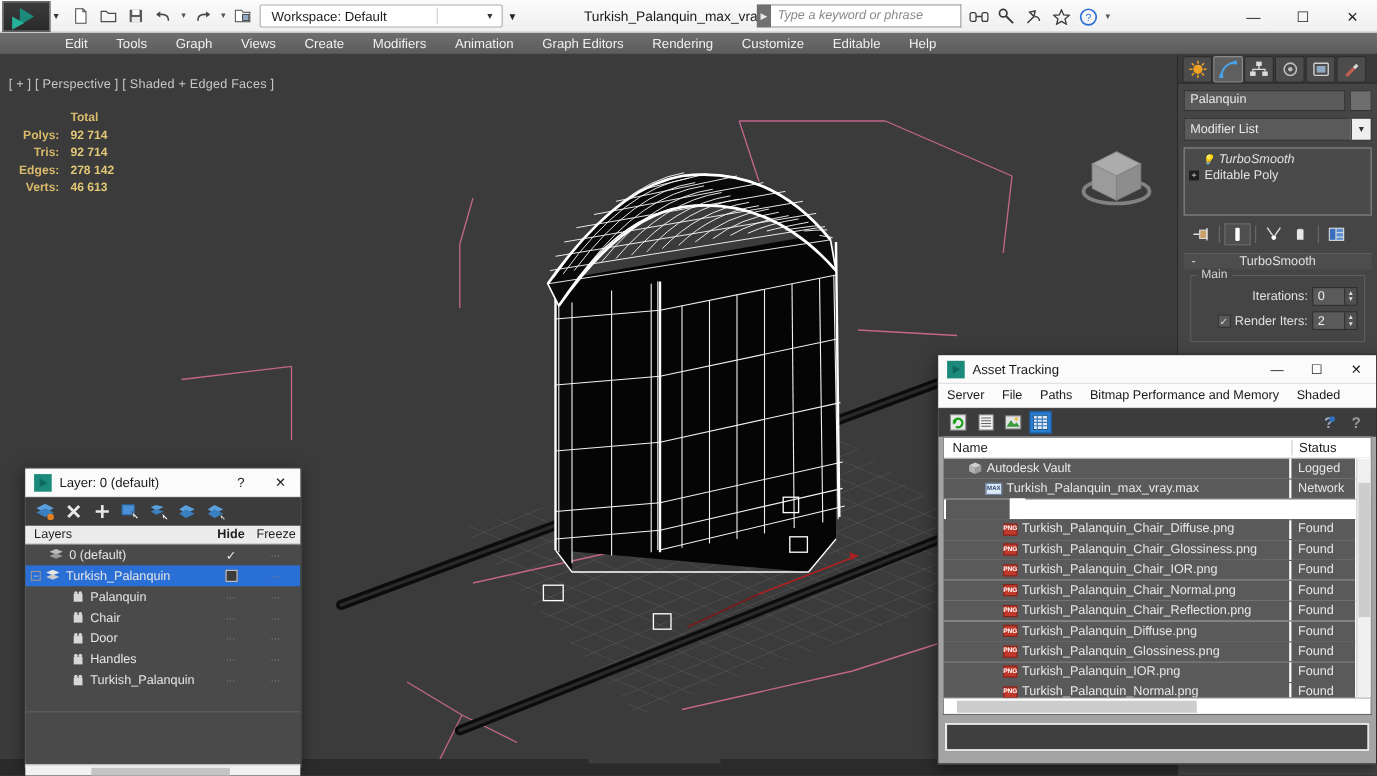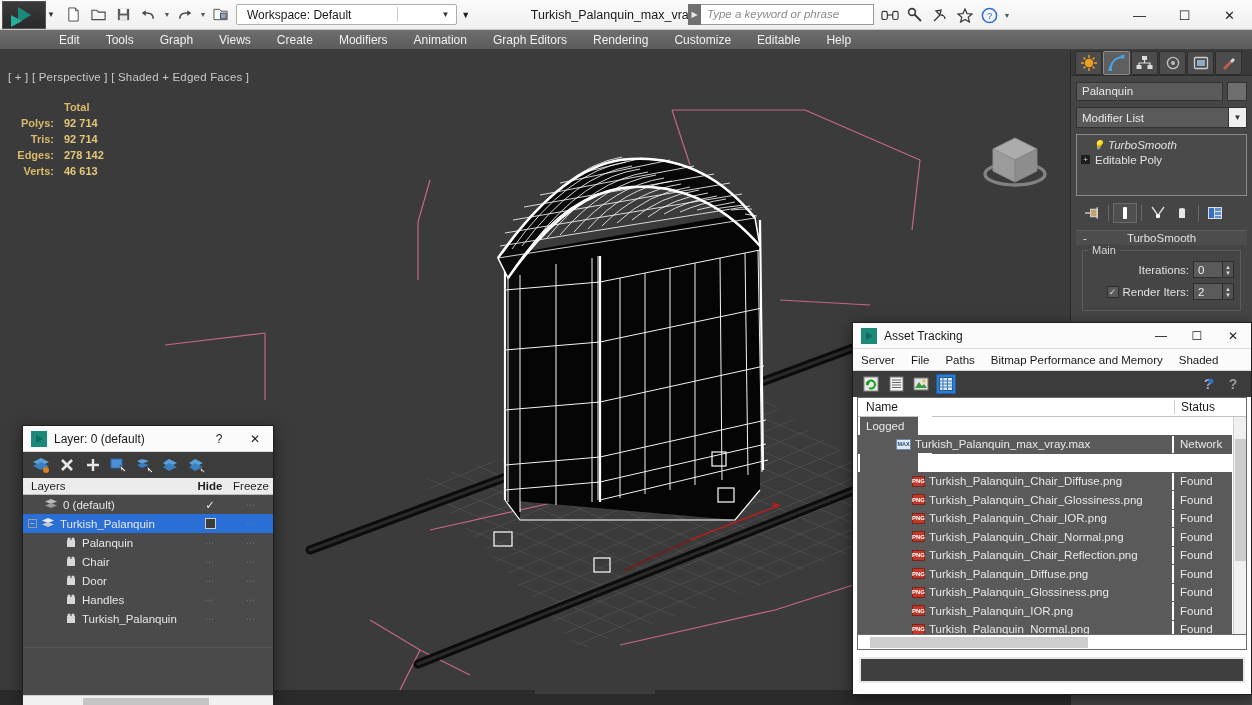--- a/index.html
+++ b/index.html
@@ -164,21 +164,21 @@
   .frow { display: flex; align-items: center; justify-content: flex-end; gap: 4px; height: 19px; margin-bottom: 3px; }
   .frow .lbl { color: #e0e0e0; font-size: 11.5px; }
   .spin { display: flex; height: 17px; border: 1px solid #2e2e2e; }
   .spin input { width: 28px; background: #5a5a5a; border: none; color: #eee; font-size: 11.5px; padding-left: 4px; font-family: inherit; }
   .spin .arrows { width: 11px; background: #4f4f4f; display: flex; flex-direction: column; justify-content: center; align-items: center; border-left: 1px solid #2e2e2e; }
   .spin .arrows span { font-size: 6px; color: #ddd; line-height: 6px; }
   .chk { width: 12px; height: 12px; background: #5a5a5a; border: 1px solid #2e2e2e; color: #ddd; font-size: 9px;
          display: flex; align-items: center; justify-content: center; }
 
   
-  .dlg { position: absolute; background: #ffffff; border: 1px solid #1f1f1f; box-shadow: 0 4px 14px rgba(0,0,0,.5); }
+  .dlg { position: absolute; background: #a3a3a3; border: 1px solid #1f1f1f; box-shadow: 0 4px 14px rgba(0,0,0,.5); }
   .dlg-title {
     height: 26px; background: #fbfbfb; display: flex; align-items: center;
     border-bottom: 1px solid #dcdcdc;
   }
   .dlg-title .ico { width: 16px; height: 16px; margin: 0 7px 0 8px; background: #1b8a7a; display:flex; align-items:center; justify-content:center; }
   .dlg-title .ico .gg { width:0;height:0;border-left:7px solid #0e6b5e;border-top:4px solid transparent;border-bottom:4px solid transparent; }
   .dlg-title .txt { flex: 1; color: #1a1a1a; font-size: 12px; }
   .dlg-ctl { width: 36px; height: 26px; display: flex; align-items: center; justify-content: center; color: #222; font-size: 12px; }
 
   
@@ -931,20 +931,28 @@
 
     <div class="at-grid">
       <div class="at-hdr">
         <span class="nm">Name</span>
         <span class="st">Status</span>
         <span class="sp"></span>
       </div>
       <div class="at-rows">
 
         <div class="at-row">
+          <span class="nm ind1">
+            <svg class="vaulticon" viewBox="0 0 13 12">
+                <polygon points="6.5,0.5 12,3 6.5,5.5 1,3" fill="#cfcfcf"></polygon>
+                <polygon points="1,3 6.5,5.5 6.5,11 1,8.5" fill="#b4b4b4"></polygon>
+                <polygon points="12,3 12,8.5 6.5,11 6.5,5.5" fill="#9c9c9c"></polygon>
+              </svg>
+            <span>Autodesk Vault</span>
+          </span>
           <span class="st">Logged </span>
           <span class="sp"></span>
         </div>
 
         <div class="at-row">
           <span class="nm ind2">
             <span class="maxico">MAX</span>
             <span>Turkish_Palanquin_max_vray.max</span>
           </span>
           <span class="st">Network</span>

